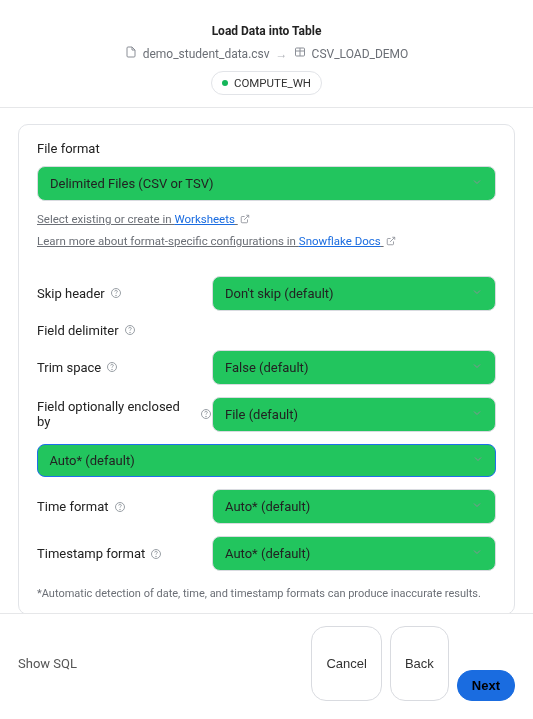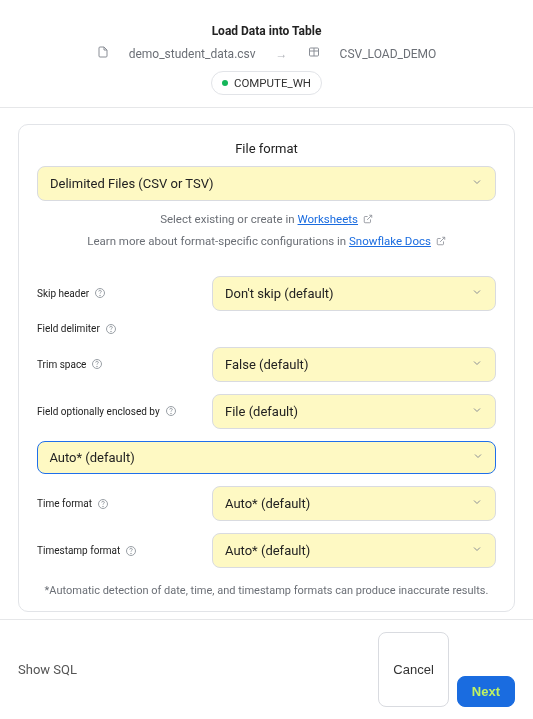--- a/index.html
+++ b/index.html
@@ -20,21 +20,21 @@
     .title {
       font-weight: 700;
       font-size: 12px;
       color: #222;
       margin-bottom: 8px;
     }
     .sub-line {
       display: flex;
       align-items: center;
       justify-content: center;
-      gap: 20px;
+      gap: 6px;
       font-size: 12px;
       color: #6b6f76;
       text-align: right;
     }
     .sub-line .arrow { color: #b0b3b9; }
     .sub-line svg { flex-shrink: 0; }
     .compute-pill {
       display: inline-flex;
       align-items: center;
       gap: 6px;
@@ -45,108 +45,108 @@
       font-size: 11.5px;
       color: #333;
     }
     .dot-green { width: 6px; height: 6px; border-radius: 50%; background: #14b65a; display: inline-block; }
     .content { padding: 16px 18px 0; }
     .card {
       border: 1px solid #e2e4e8;
       border-radius: 10px;
       padding: 16px 18px 14px;
       margin-bottom: 16px;
-      text-align: center;
     }
     .section-title {
       font-size: 13px;
       font-weight: 400;
       color: #222;
       margin-bottom: 10px;
     }
     .section-title.q {
       margin-bottom: 14px;
     }
     .select-full {
       width: 100%;
       border: 1px solid #d9dbe0;
       border-radius: 8px;
       padding: 9px 12px;
       font-size: 13px;
       color: #222;
       display: flex;
       align-items: center;
       justify-content: space-between;
-      background: #fef9c3;
+      background: #22c55e;
       cursor: pointer;
     }
     .select-full.focused {
       border: 1.6px solid #1f6feb;
       padding: 8.4px 11.4px;
     }
     .chev { color: #8a8e96; }
     .helper {
       font-size: 11.5px;
       color: #6b6f76;
       margin-top: 10px;
       line-height: 1.5;
+      text-decoration: underline;
     }
     .helper a { color: #1a6ce0; text-decoration: underline; }
     .ext-icon { vertical-align: -1px; margin-left: 2px; }
     .rows { margin-top: 18px; }
     .row {
       display: flex;
       align-items: center;
       padding: 6px 0;
     }
     .row-label {
       width: 175px;
       flex-shrink: 0;
       display: flex;
       align-items: center;
       gap: 5px;
       color: #222;
-      font-size: 10px;
+      font-size: 13px;
     }
     .info-icon svg { display: block; }
     .row-ctrl { flex: 1; }
     .note {
       font-size: 11px;
       color: #6b6f76;
       margin-top: 10px;
     }
     .footer {
       position: absolute;
-      left: 0; right: 0; bottom: 0;
+      left: 0; right: 0; bottom: 6px;
       border-top: 1px solid #e6e7e9;
       padding: 12px 18px;
       display: flex;
       align-items: center;
       justify-content: space-between;
       background: #fff;
     }
     .show-sql {
       color: #555;
       font-size: 13px;
       cursor: pointer;
     }
     .btns { display: flex; gap: 8px; }
     .btn {
       border: 1px solid #d9dbe0;
       background: #fff;
       padding: 7px 14px;
-      border-radius: 8px;
+      border-radius: 15px;
       font-size: 13px;
       color: #333;
       cursor: pointer;
     }
     .btn.primary {
       background: #1a6ce0;
       border-color: #1a6ce0;
-      color: #bef264;
+      color: #000000;
       font-weight: 600;
       margin-top: 44px;
     }
   </style>
 </head>
 <body>
 
 <div class="header">
   <div class="title">Load Data into Table</div>
   <div class="sub-line">
@@ -345,15 +345,16 @@
       
       
     </div>
   </div>
 </div>
 
 <div class="footer">
   <div class="show-sql">Show SQL</div>
   <div class="btns">
     <button class="btn">Cancel</button>
+    <button class="btn">Back</button>
     <button class="btn primary">Next</button>
   </div>
 </div>
 
 </body></html>

